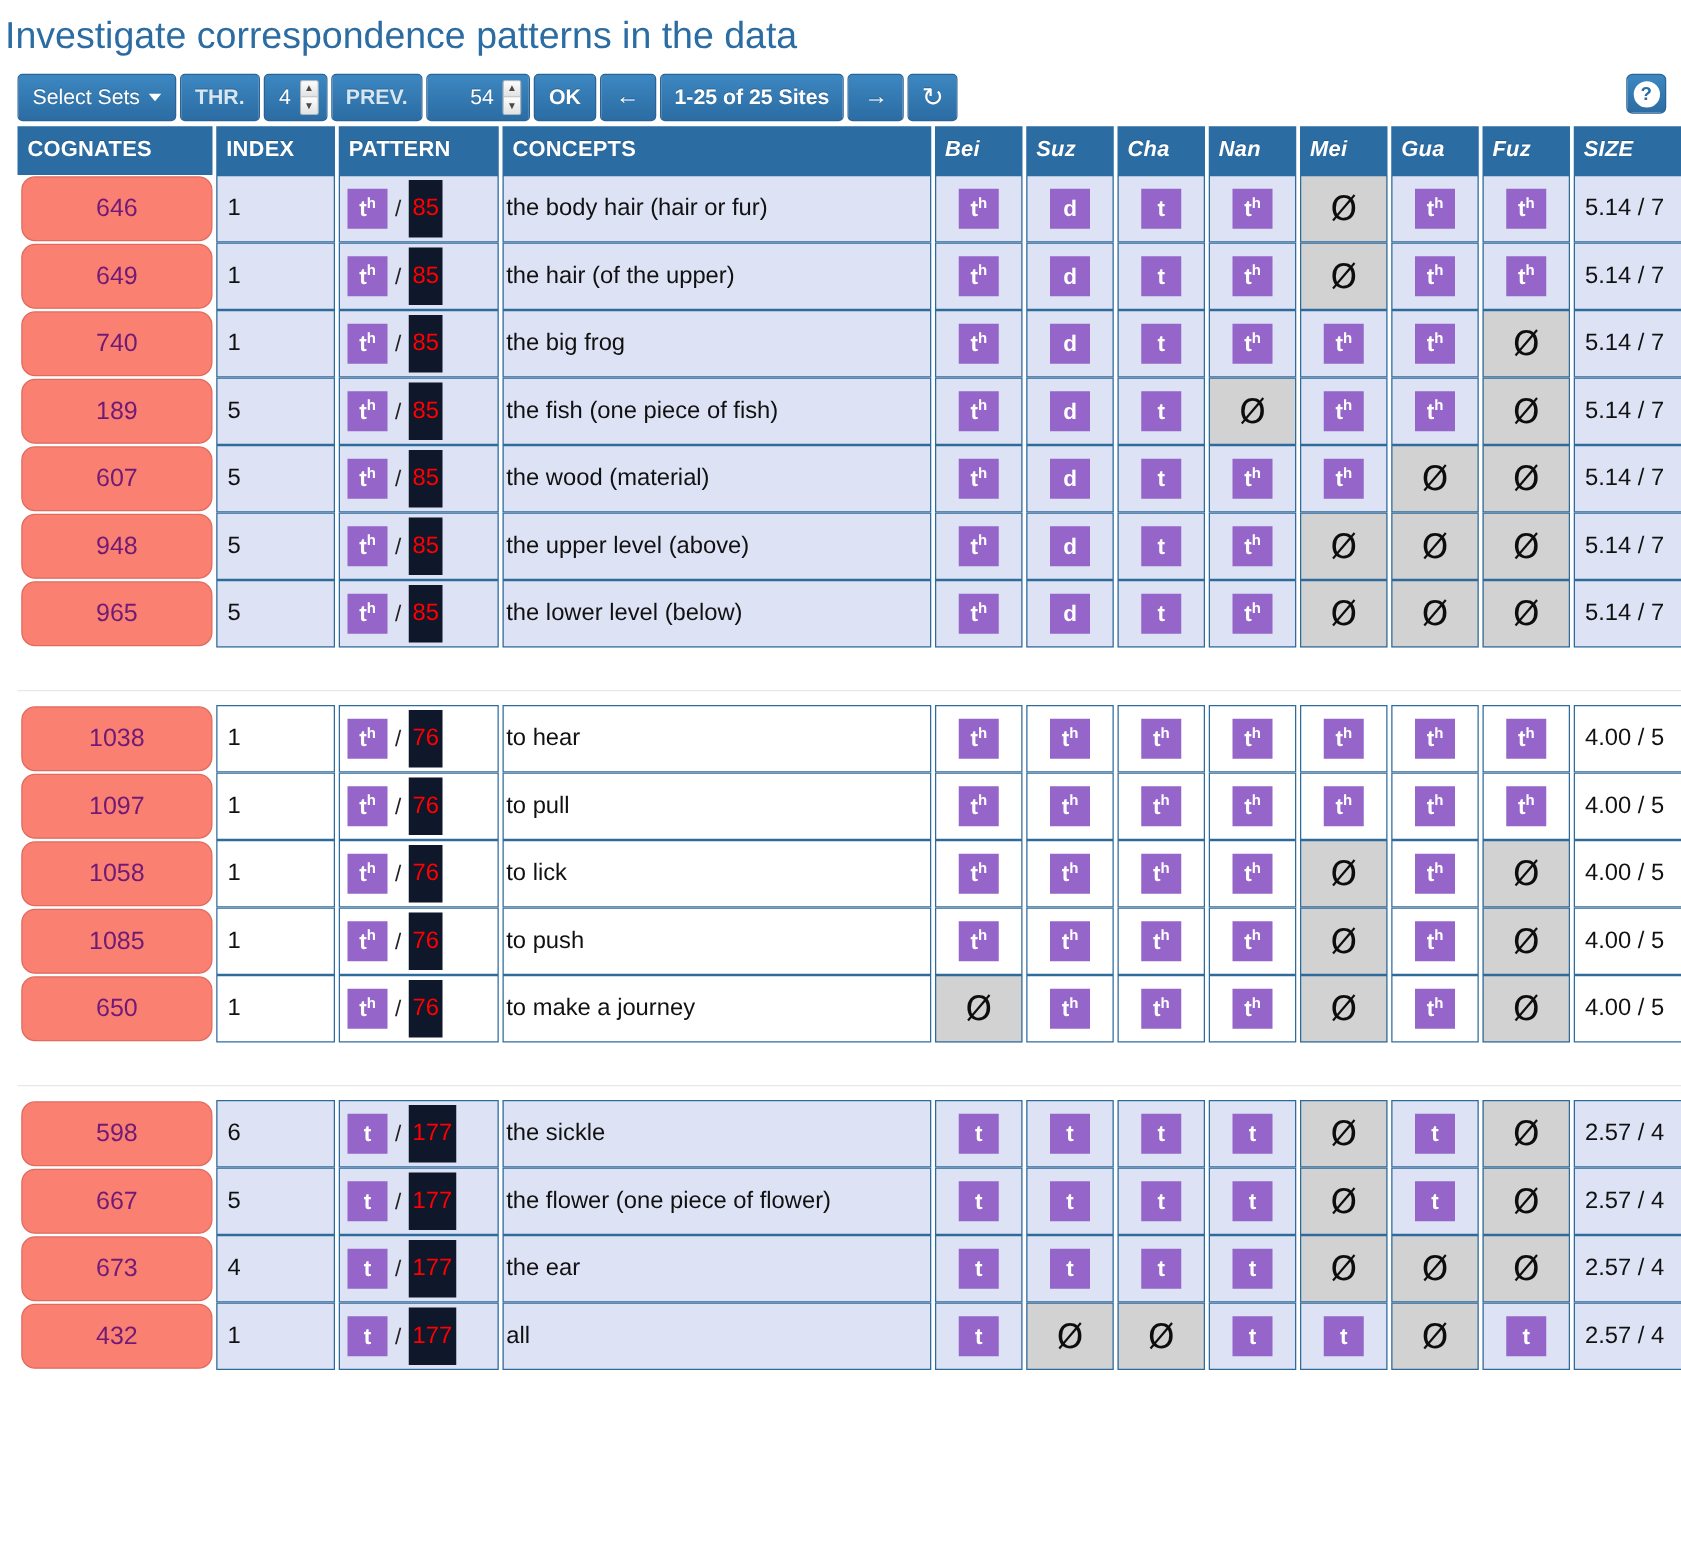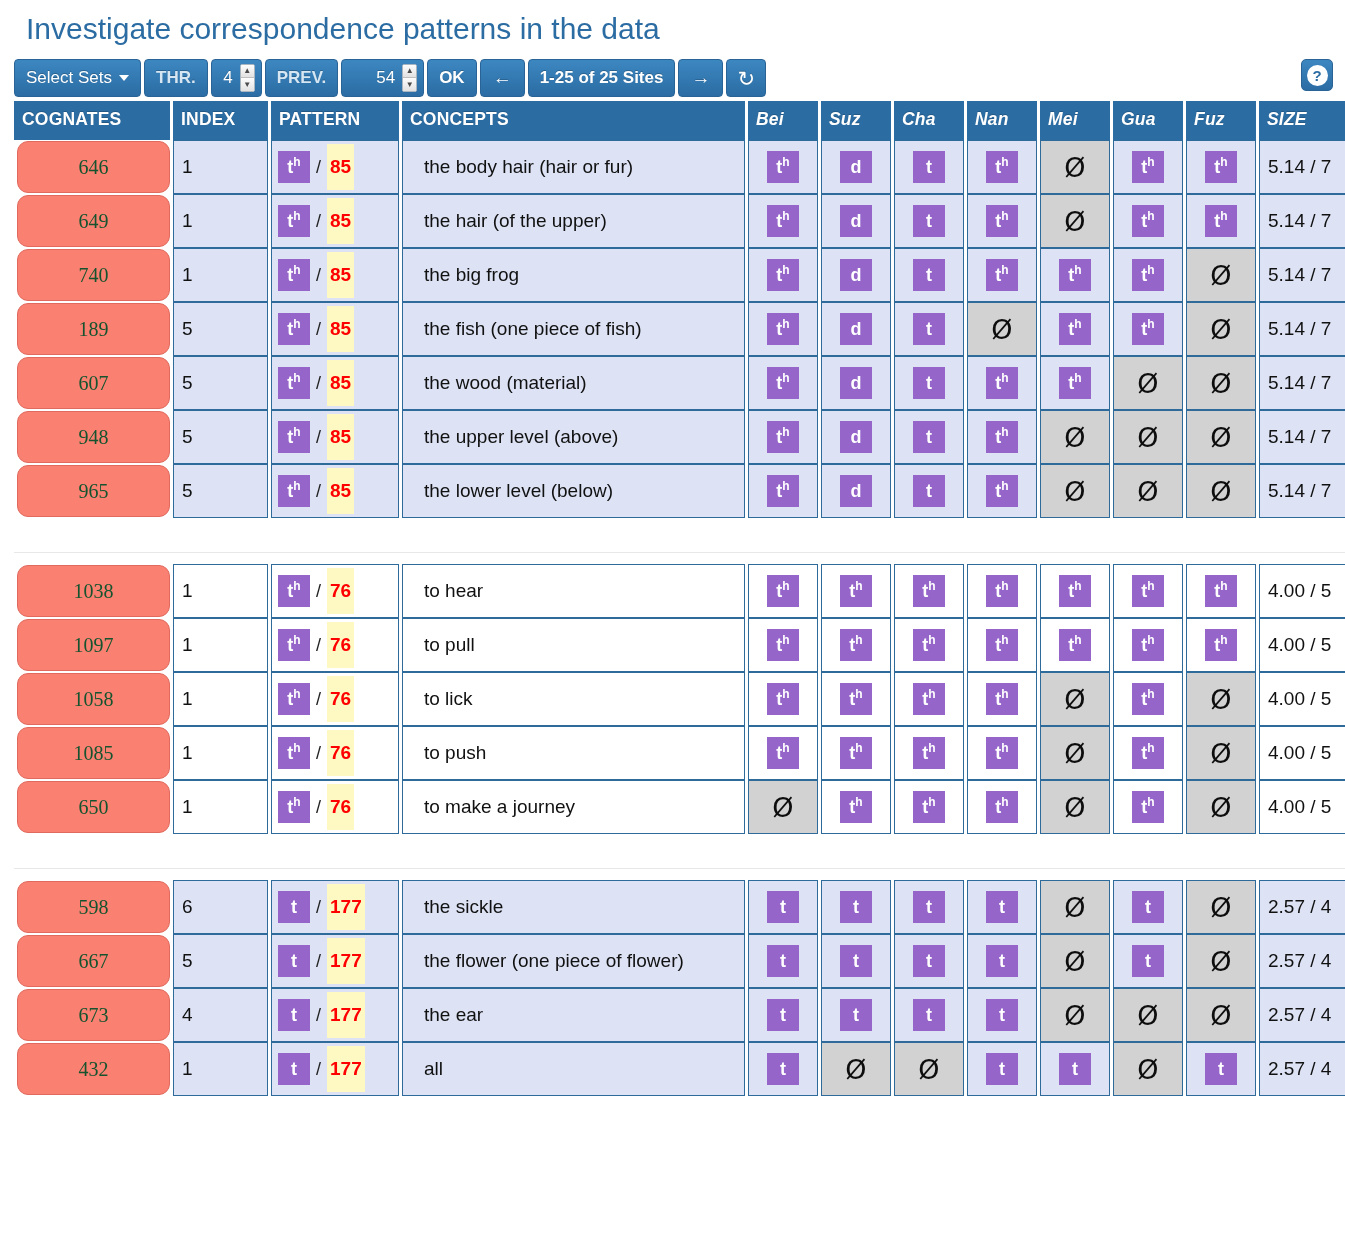--- a/index.html
+++ b/index.html
@@ -11,21 +11,21 @@
     -webkit-font-smoothing: antialiased;
   }
   body { overflow-x: hidden; }
 
   
   .page-title {
     color: #2b6ca3;
     font-size: 30px;
     font-weight: 400;
     letter-spacing: 0px;
-    padding: 9px 0 6px 26px;
+    padding: 9px 0 6px 4px;
     line-height: 40px;
     white-space: nowrap;
   }
 
   
   .toolbar {
     position: relative;
     height: 46px;
     padding: 0 0 0 14px;
     display: flex;
@@ -184,23 +184,22 @@
   }
   .cog-pill {
     background: #fa8072;
     border: 1px solid #e06a5e;
     border-radius: 11px;
     height: 52px;
     display: flex;
     align-items: center;
     justify-content: center;
     font-size: 20px;
-    color: #14532d;
+    color: #701a75;
     cursor: pointer;
-    font-family: Liberation Serif, serif;
   }
 
   
   tr.tint td.cell { background: #dde3f5; }
   tr.plainbg td.cell { background: #ffffff; }
 
   td.pat-td { padding: 0 6px; }
   .pat-wrap {
     display: flex;
     align-items: center;
@@ -218,27 +217,27 @@
     align-items: center;
     justify-content: center;
     line-height: 1;
     flex: 0 0 auto;
   }
   .badge sup { font-size: 12px; line-height: 0; position: relative; top: -5px; }
   .slash { color: #222222; font-size: 18px; }
   .patnum {
     color: #ff0000;
     font-size: 19px;
-    font-weight: bold;
-    background: #fef9c3;
+    font-weight: normal;
+    background: #0f172a;
     padding: 12px 3px;
     line-height: 1.15;
   }
 
-  td.con-td { font-size: 19px; padding-left: 21px; }
+  td.con-td { font-size: 19px; padding-left: 2px; }
   td.size-td { font-size: 19px; padding-left: 8px; }
 
   td.site-td { padding: 0; text-align: center; }
   td.site-td .sitebox {
     width: 100%;
     height: 100%;
     min-height: 52px;
     display: flex;
     align-items: center;
     justify-content: center;

